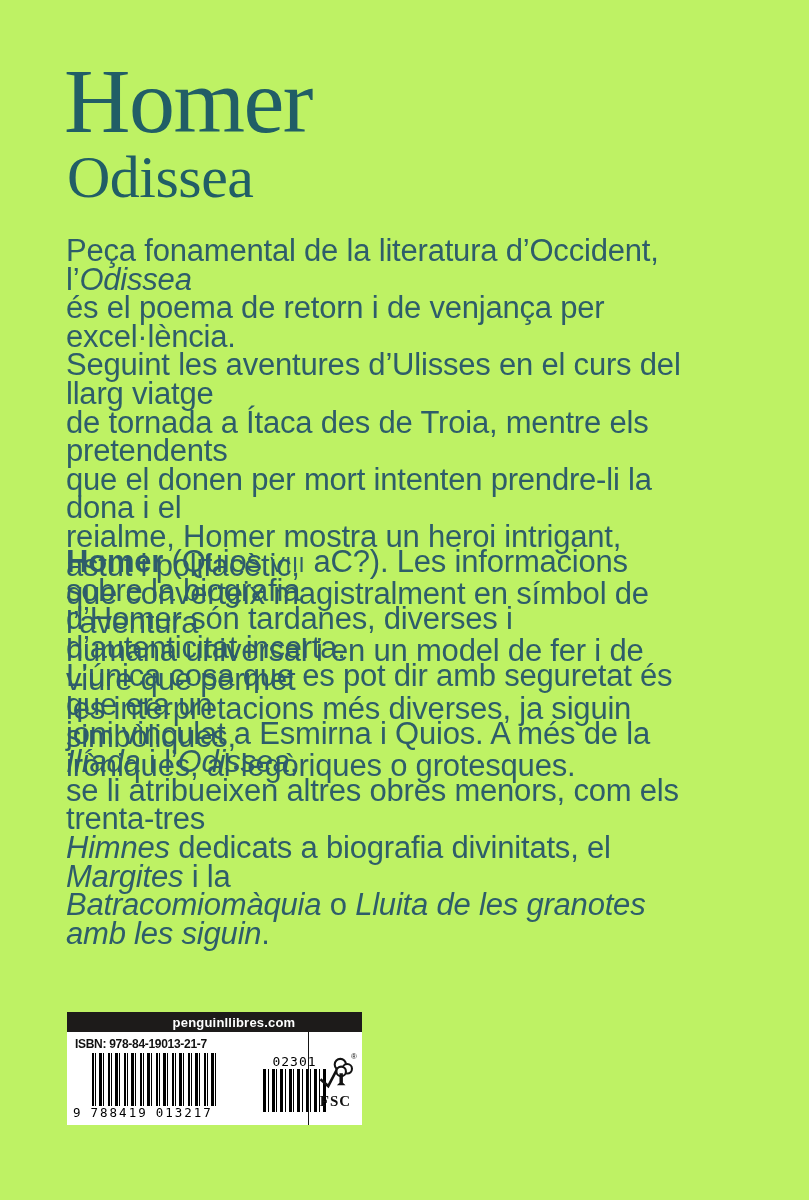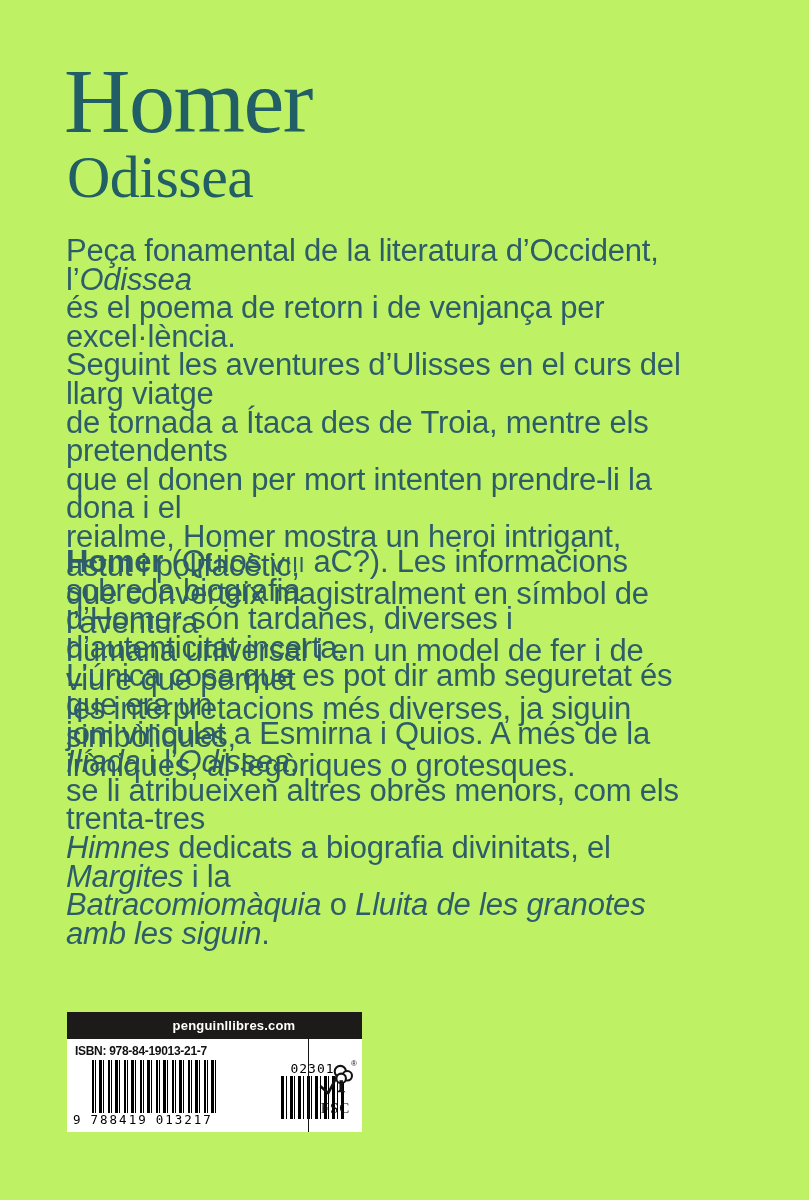--- a/index.html
+++ b/index.html
@@ -25,21 +25,21 @@
   }
   .synopsis{ top:237px; }
   .bio{ top:548px; }
   .it{ font-style:italic; }
   .b{ font-weight:bold; }
   .sc{ font-variant:small-caps; letter-spacing:0.5px;text-align:center; }
 
   
   .footer{ position:absolute; left:67px; top:1012px; width:295px; }
   .web-bar{
-    height:27px; background:#1d1b1a; display:flex; align-items:center; justify-content:center;padding-left:39px;
+    height:20px; background:#1d1b1a; display:flex; align-items:center; justify-content:center;padding-left:39px;
   }
   .web-bar span{ color:#ffffff; font-weight:bold; font-size:13px; letter-spacing:0.2px; }
   .panel-white{ height:93px; background:#ffffff; display:flex; }
   .codes{ width:241px; box-sizing:border-box; padding:5px 0 0 6px; }
   .isbn{
     margin-left:2px; font-size:12px; font-weight:bold; color:#111;
     letter-spacing:-0.3px; line-height:14px; height:16px; white-space:nowrap;
   }
   .codes-row{ display:flex; }
   .ean{ width:155px; }
@@ -49,40 +49,40 @@
       #000 0 2px, #fff 2px 3px,
       #000 3px 4px, #fff 4px 7px,
       #000 7px 10px, #fff 10px 11px,
       #000 11px 12px, #fff 12px 16px);
   }
   .ean-digits{
     display:flex; gap:8px; margin-top:0;
     font-family:"DejaVu Sans Mono", monospace; font-size:12.5px; line-height:13px;
     letter-spacing:2px; color:#000;
   }
-  .addon{ margin-left:21px; width:65px;padding-left:41px; }
+  .addon{ margin-left:3px; width:65px;padding-left:41px; }
   .addon-num{
     font-family:"DejaVu Sans Mono", monospace; font-size:13px; line-height:15px;
     margin-top:1px; text-align:center; letter-spacing:1px; color:#000;
   }
   .addon-bars{
     height:43px; width:63px;
     background:repeating-linear-gradient(90deg,
       #000 0 3px, #fff 3px 5px,
       #000 5px 6px, #fff 6px 9px,
       #000 9px 12px, #fff 12px 13px,
       #000 13px 14px, #fff 14px 17px);
   }
   .fsc{
     flex:1; border-left:1px solid #151515; position:relative;
     display:flex; flex-direction:column; align-items:center; padding-top:23px;
   }
   .fsc .reg{ position:absolute; top:20px; right:5px; font-size:8px; color:#111; }
   .fsc-label{
-    font-family:"Liberation Serif", serif; font-weight:normal;
+    font-family:"Liberation Serif", serif; font-weight:bold;
     font-size:15px; letter-spacing:1px; color:#111; margin-top:1px; line-height:14px;
   }
 </style>
 </head>
 <body>
 
 <div class="page">
 
   <h1 class="book-title">Homer</h1>
   <h2 class="book-subtitle">Odissea</h2>

